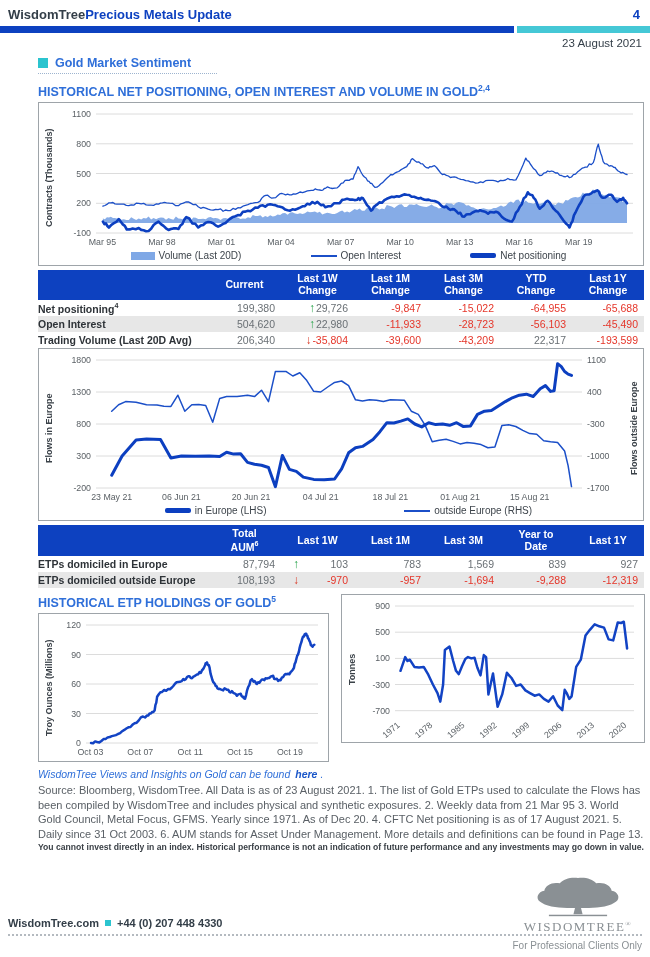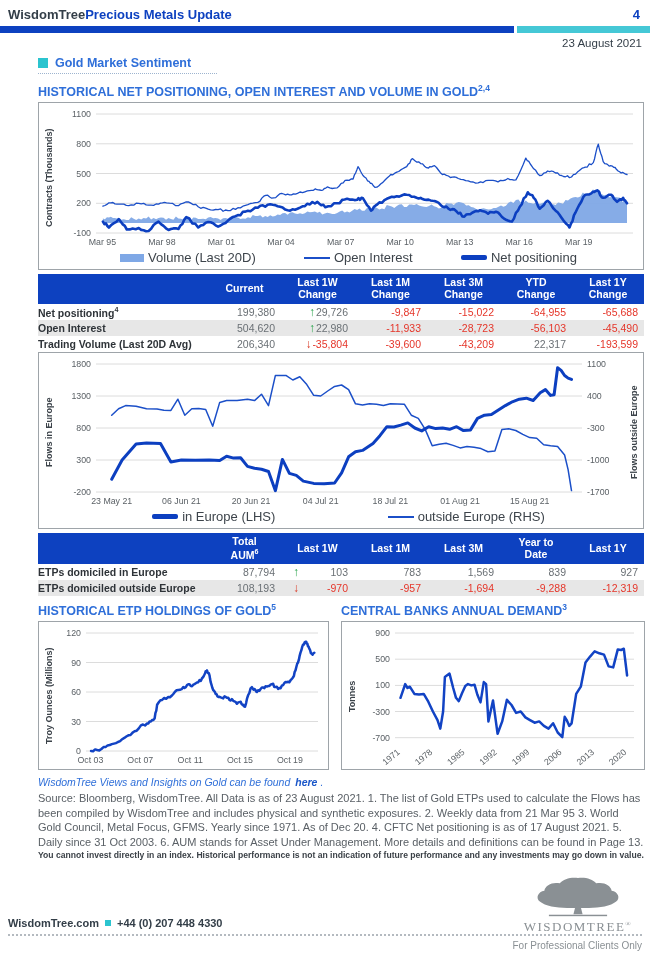--- a/index.html
+++ b/index.html
@@ -28,21 +28,21 @@
   .chart-title{font-size:12.5px;font-weight:bold;color:#2f6fd9;margin:9px 0 3px 0;}
   .chart-title sup{font-size:68%;}
   .chart-box{border:1px solid #9ea4a9;background:#fff;padding:3px 2px 2px 2px;}
   .chart-row{display:flex;align-items:stretch;}
   .ylab{writing-mode:vertical-rl;transform:rotate(180deg);display:flex;align-items:center;justify-content:center;
         font-size:9px;font-weight:bold;color:#3b4249;width:15px;text-align:center;}
   .ylab-r{writing-mode:vertical-rl;transform:rotate(180deg);display:flex;align-items:center;justify-content:center;
         font-size:9px;font-weight:bold;color:#3b4249;width:15px;}
   svg text{font-family:"Liberation Sans",sans-serif;}
   svg .tick{font-size:8.8px;fill:#5b6166;}
-  .legend{display:flex;justify-content:space-around;align-items:center;padding:1px 40px 2px 55px;font-size:13px;color:#3d444b;}
+  .legend{display:flex;justify-content:space-around;align-items:center;padding:1px 40px 2px 55px;font-size:10px;color:#3d444b;}
   .li{display:inline-flex;align-items:center;}
   .swatch{display:inline-block;vertical-align:middle;margin-right:4px;}
   .sw-area{width:24px;height:8px;}
   .sw-thin{width:26px;height:0;border-top:2px solid;}
   .sw-thick{width:26px;height:0;border-top:5px solid;border-radius:2px;}
 
   
   table{width:100%;border-collapse:collapse;margin-top:4px;font-size:10.5px;}
   thead th{background:#0d41c0;color:#fff;font-weight:bold;text-align:center;padding:3px 5px;line-height:1.12;vertical-align:middle;margin-top:24px;}
   thead th .h2:empty{display:none;}
@@ -477,23 +477,20 @@
                 <text x="84.3" y="138" text-anchor="middle" class="tick">Oct 07</text>
                 <text x="134.2" y="138" text-anchor="middle" class="tick">Oct 11</text>
                 <text x="184.0" y="138" text-anchor="middle" class="tick">Oct 15</text>
                 <text x="233.9" y="138" text-anchor="middle" class="tick">Oct 19</text>
                 <path d="M35.0 126.0L37.1 126.2L39.1 124.4L41.2 125.0L43.3 125.4L45.4 124.0L47.5 122.1L49.5 122.1L51.6 120.4L53.7 120.1L55.8 119.1L57.9 118.6L59.9 118.1L62.0 117.0L64.1 116.2L66.2 114.2L68.3 112.9L70.3 111.5L72.4 110.3L74.5 110.0L76.6 107.6L78.6 106.3L80.7 105.7L82.8 103.4L84.9 100.4L87.0 99.5L89.0 100.5L91.1 98.5L92.4 98.4L93.6 96.4L94.9 96.5L96.1 95.1L97.4 94.9L98.6 93.5L99.4 88.2L100.3 85.7L101.1 79.8L102.8 77.2L104.4 75.2L106.1 74.9L108.2 73.0L110.2 73.8L112.3 71.9L114.0 72.2L115.6 70.8L117.3 69.0L119.0 66.7L120.6 65.3L122.3 65.0L124.0 64.8L125.6 64.2L127.3 62.1L128.5 62.9L129.8 62.1L131.0 60.1L132.3 59.3L133.5 59.3L134.8 61.1L136.0 61.2L137.3 59.7L138.5 59.1L139.8 58.3L141.0 57.4L142.3 57.2L143.5 55.1L144.8 55.9L146.0 53.2L147.0 52.3L148.1 50.3L149.1 48.3L149.7 46.2L150.4 46.2L151.0 45.4L151.6 47.4L152.2 48.1L152.9 48.3L153.5 50.3L154.1 54.1L154.7 57.2L155.6 60.2L156.4 63.0L157.2 65.0L158.1 65.9L158.9 67.0L159.7 69.0L160.6 69.2L161.4 71.2L162.2 71.9L163.5 71.8L164.7 72.4L166.0 72.9L167.2 73.4L168.5 71.4L169.7 71.9L170.9 72.8L172.2 72.7L173.4 74.9L174.7 75.5L175.9 74.1L177.2 75.8L178.4 76.3L179.7 77.0L180.9 78.8L182.2 77.4L183.4 77.1L184.7 76.8L185.5 78.8L186.3 79.7L187.2 79.8L187.8 81.2L188.4 81.0L189.0 81.8L190.1 78.1L191.1 73.3L192.2 70.0L193.4 67.9L194.6 63.3L195.9 62.1L196.7 63.5L197.6 64.6L198.4 64.0L199.2 64.7L200.1 66.4L200.9 67.0L202.1 65.3L203.4 65.7L204.6 64.0L205.9 62.5L207.1 62.5L208.4 63.1L209.6 61.2L210.9 61.6L212.1 61.1L213.4 61.0L214.6 59.7L215.8 59.1L217.1 58.8L218.3 62.1L219.6 62.1L220.8 61.7L222.1 64.0L223.3 63.1L224.6 63.3L225.8 60.7L227.1 60.1L228.3 58.2L229.6 56.9L230.8 57.2L232.1 56.8L233.3 57.2L234.6 55.2L235.4 54.4L236.2 53.5L237.1 52.3L237.9 50.9L238.7 46.8L239.5 45.4L240.4 41.7L241.2 38.7L242.0 37.5L242.9 34.7L243.7 30.6L244.5 27.7L245.4 25.2L246.2 21.9L247.0 19.8L247.9 19.5L248.7 17.3L249.5 16.8L250.2 16.7L250.8 18.7L251.4 18.8L252.0 21.4L252.6 21.7L253.3 23.7L254.1 25.1L254.9 28.1L255.8 28.7L256.6 29.7L257.4 28.3L258.3 27.7" fill="none" stroke="#1243c4" stroke-width="2.5" stroke-linejoin="round" stroke-linecap="round"></path>
               </svg>
           </div>
         </div>
       </div>
       <div class="col2">
-        <div class="chart-title">
-          <span>CENTRAL BANKS ANNUAL DEMAND</span><sup>3</sup>
-        </div>
         <div class="chart-box">
           <div class="chart-row">
             <div class="ylab">Tonnes</div>
             <svg width="283" height="142">
                 <line x1="36" x2="275" y1="8.0" y2="8.0" stroke="#dcdcdc" stroke-width="1"></line>
                 <text x="31" y="11.0" text-anchor="end" class="tick">900</text>
                 <line x1="36" x2="275" y1="34.2" y2="34.2" stroke="#dcdcdc" stroke-width="1"></line>
                 <text x="31" y="37.2" text-anchor="end" class="tick">500</text>
                 <line x1="36" x2="275" y1="60.4" y2="60.4" stroke="#dcdcdc" stroke-width="1"></line>
                 <text x="31" y="63.4" text-anchor="end" class="tick">100</text>

